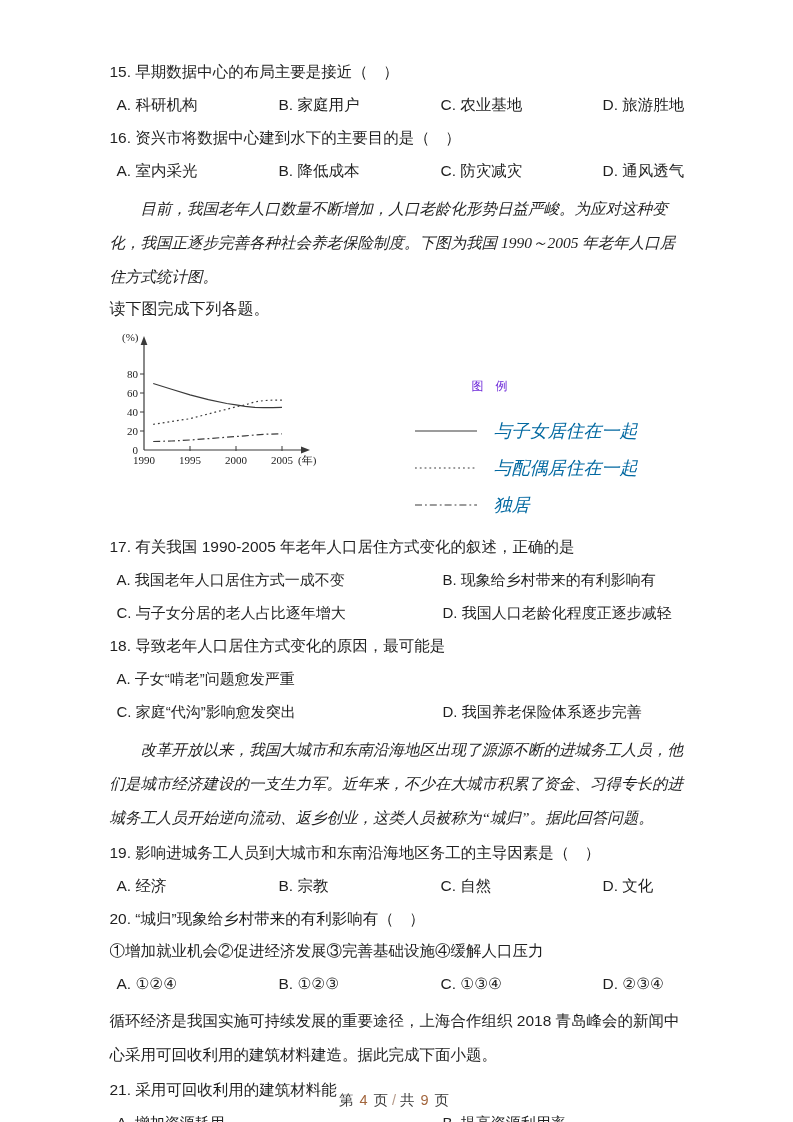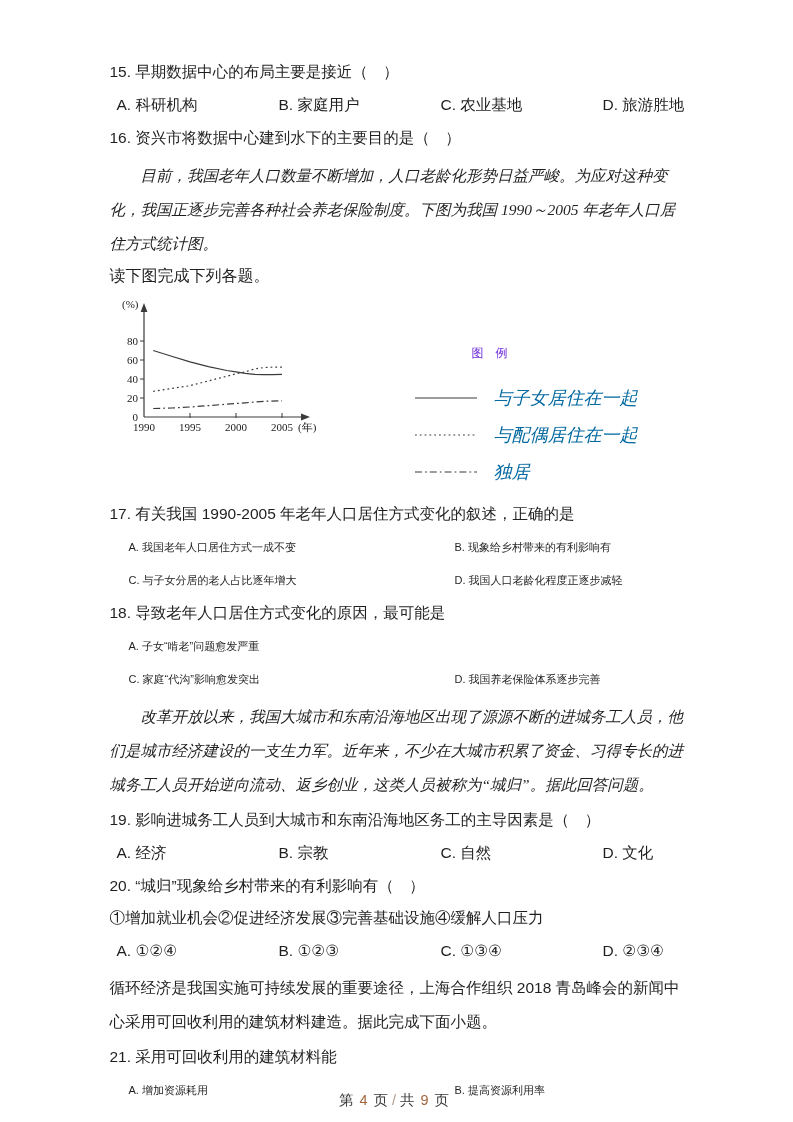--- a/index.html
+++ b/index.html
@@ -3,21 +3,21 @@
 <meta charset="utf-8">
 <style>
   html,body{margin:0;padding:0;background:#ffffff;}
   .page{
     position:relative;width:706px;height:1122px;margin:0 auto;background:#ffffff;
     font-family:"Liberation Sans",sans-serif;color:#1f1f1f;overflow:hidden;
   }
   .doc{position:absolute;left:66px;right:56px;top:56px;}
   .stem{font-size:15.5px;height:33px;display:flex;align-items:center;white-space:nowrap;}
   .opts4{display:grid;grid-template-columns:162px 162px 162px 1fr;height:33px;align-items:center;padding-left:7px;font-size:15.5px;}
-  .opts2{display:grid;grid-template-columns:326px 1fr;height:33px;align-items:center;padding-left:7px;font-size:11px;margin-left:12px;}
+  .opts2{display:grid;grid-template-columns:326px 1fr;height:33px;align-items:center;padding-left:7px;font-size:15px;}
   .optsub{font-size:15.5px;height:31px;display:flex;align-items:center;}
   .passage{font-family:"Liberation Serif","DejaVu Serif",serif;font-style:italic;font-size:15.5px;line-height:34px;text-indent:2em;margin:4px 8px 2px 0;}
   .passage-plain{font-size:15.5px;line-height:34px;margin:4px 0 2px 0;}
   .lead{font-size:16px;height:26px;display:flex;align-items:center;}
   .figure{display:flex;align-items:flex-start;margin:8px 0 14px 4px;}
   .chart-svg{display:block;}
   .legend{margin-left:48px;padding-top:2px;width:230px;}
   .legend-title{font-size:12px;color:#6d28d9;margin-left:58px;margin-top:46px;}
   .legend-item{display:flex;align-items:center;margin-top:13px;}
   .legend-item:first-of-type{margin-top:24px;}
@@ -35,20 +35,26 @@
 
     <div class="stem">15. 早期数据中心的布局主要是接近（　）</div>
     <div class="opts4">
       <span>A. 科研机构</span>
       <span>B. 家庭用户</span>
       <span>C. 农业基地</span>
       <span>D. 旅游胜地</span>
     </div>
 
     <div class="stem">16. 资兴市将数据中心建到水下的主要目的是（　）</div>
+    <div class="opts4">
+      <span>A. 室内采光</span>
+      <span>B. 降低成本</span>
+      <span>C. 防灾减灾</span>
+      <span>D. 通风透气</span>
+    </div>
 
     <div class="passage">目前，我国老年人口数量不断增加，人口老龄化形势日益严峻。为应对这种变化，我国正逐步完善各种社会养老保险制度。下图为我国 1990～2005 年老年人口居住方式统计图。</div>
     <div class="lead">读下图完成下列各题。</div>
 
     <div class="figure">
       <svg id="chart-svg" class="chart-svg" width="252" height="142" viewBox="0 0 252 142">
           <line x1="30" y1="14" x2="30" y2="120" stroke="#3a3a3a" stroke-width="1.2"></line>
           <line x1="30" y1="120" x2="188" y2="120" stroke="#3a3a3a" stroke-width="1.2"></line>
           <polygon points="30,6 26.6,15 33.4,15" fill="#3a3a3a"></polygon>
           <polygon points="196,120 187,116.6 187,123.4" fill="#3a3a3a"></polygon>

